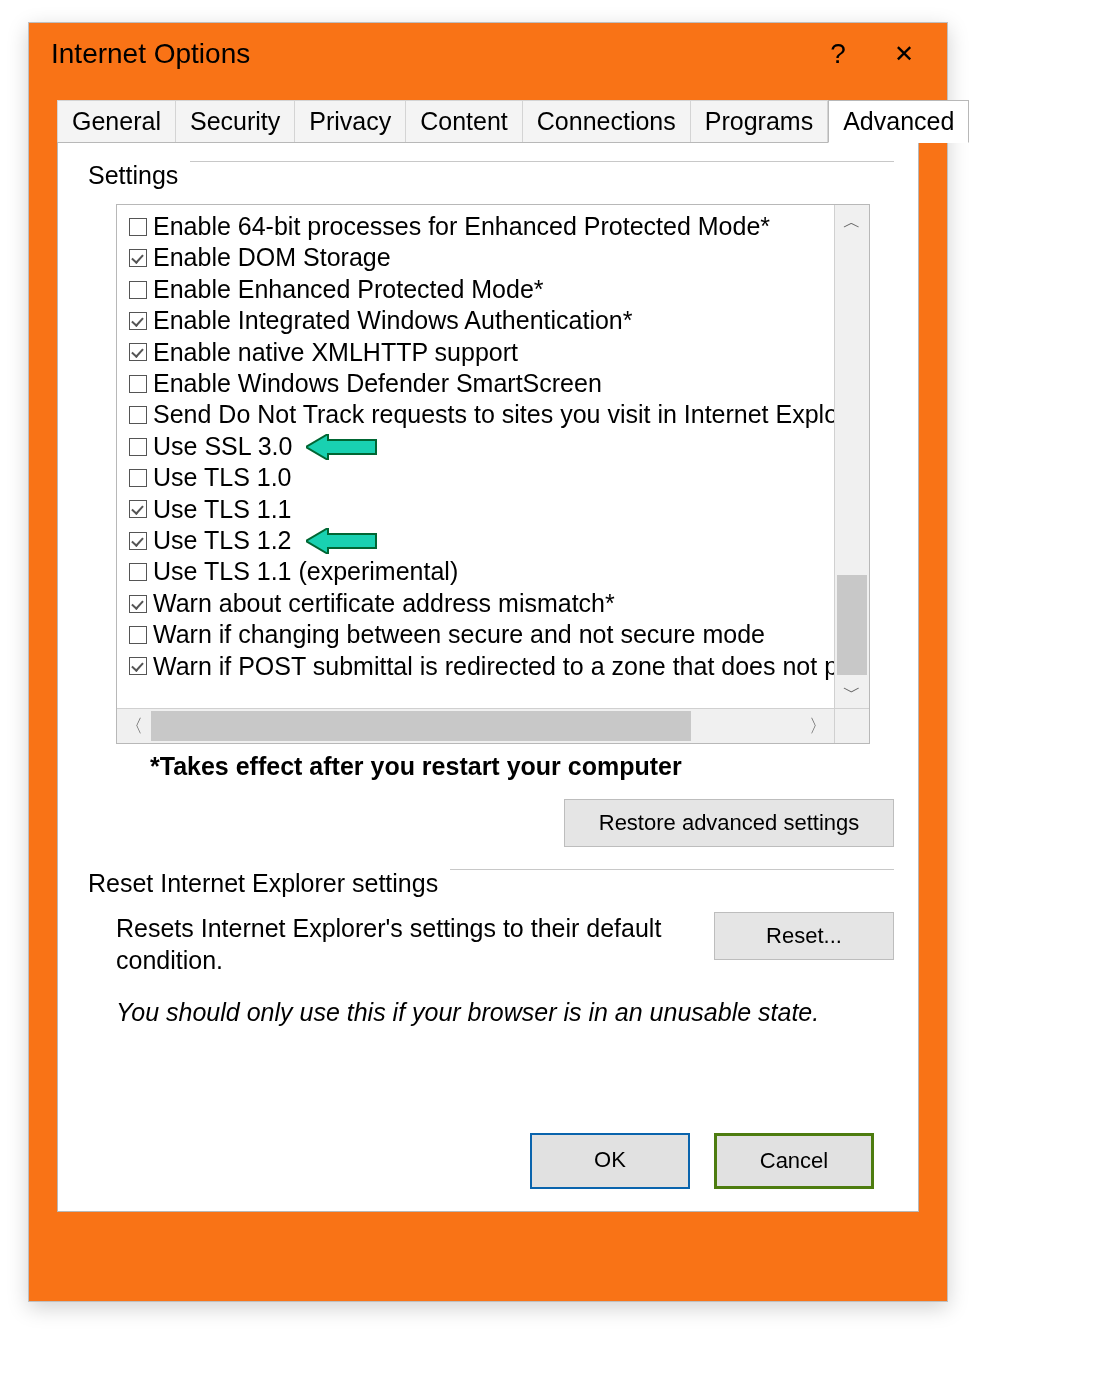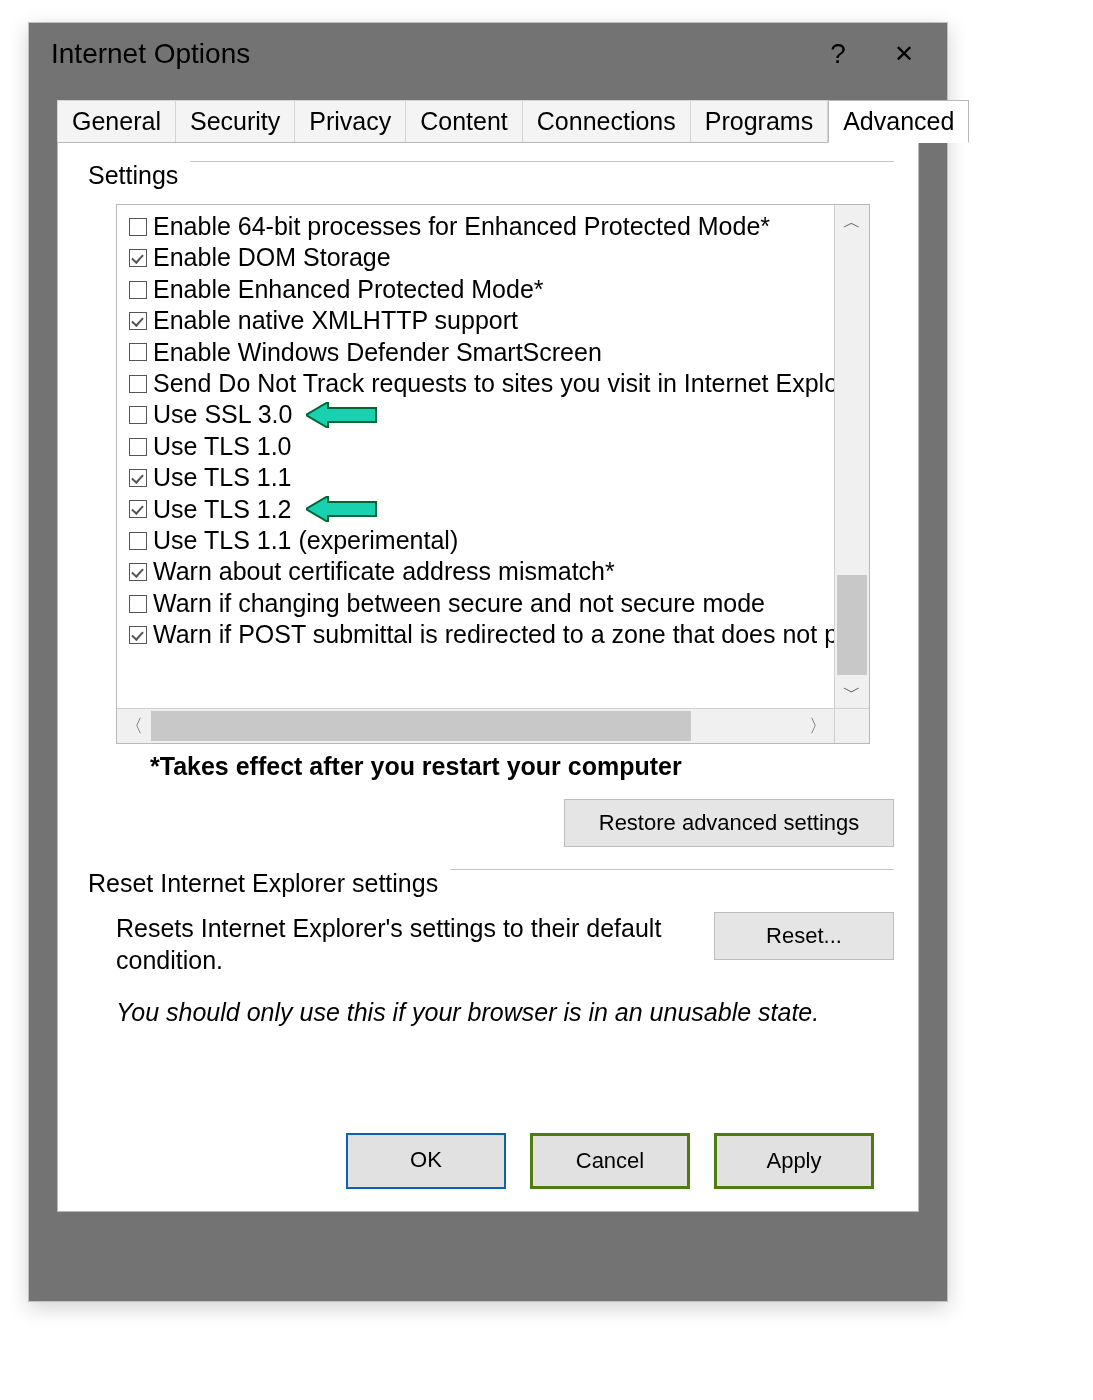--- a/index.html
+++ b/index.html
@@ -10,21 +10,21 @@
     color: #000;
     width: 1093px;
     height: 1400px;
   }
   .dialog {
     position: absolute;
     left: 28px;
     top: 22px;
     width: 920px;
     height: 1280px;
-    background: #737373;
+    background: #f97316;
     border: 1px solid #bfbfbf;
     box-shadow: 0 6px 20px rgba(0,0,0,0.18);
     box-sizing: border-box;
   }
   
   .titlebar {
     display: flex;
     align-items: center;
     height: 62px;
     padding: 0 10px 0 22px;
@@ -282,20 +282,24 @@
                   <span class="cb"></span>
                   <span>Enable 64-bit processes for Enhanced Protected Mode*</span>
                 </div>
                 <div class="setting-row">
                   <span class="cb checked"></span>
                   <span>Enable DOM Storage</span>
                 </div>
                 <div class="setting-row">
                   <span class="cb"></span>
                   <span>Enable Enhanced Protected Mode*</span>
+                </div>
+                <div class="setting-row">
+                  <span class="cb checked"></span>
+                  <span>Enable Integrated Windows Authentication*</span>
                 </div>
                 <div class="setting-row">
                   <span class="cb checked"></span>
                   <span>Enable native XMLHTTP support</span>
                 </div>
                 <div class="setting-row">
                   <span class="cb"></span>
                   <span>Enable Windows Defender SmartScreen</span>
                 </div>
                 <div class="setting-row">
@@ -386,18 +390,17 @@
             <div class="text">Resets Internet Explorer's settings to their default condition.</div>
             <div class="btn">Reset...</div>
           </div>
           <div class="reset-note">You should only use this if your browser is in an unusable state.</div>
         </div>
       </div>
 
       <div class="dlg-buttons">
         <div class="btn primary">OK</div>
         <div class="btn">Cancel</div>
-        <div class="btn">Apply</div>
       </div>
 
     </div>
   </div>
 </div>
 
 </body></html>

